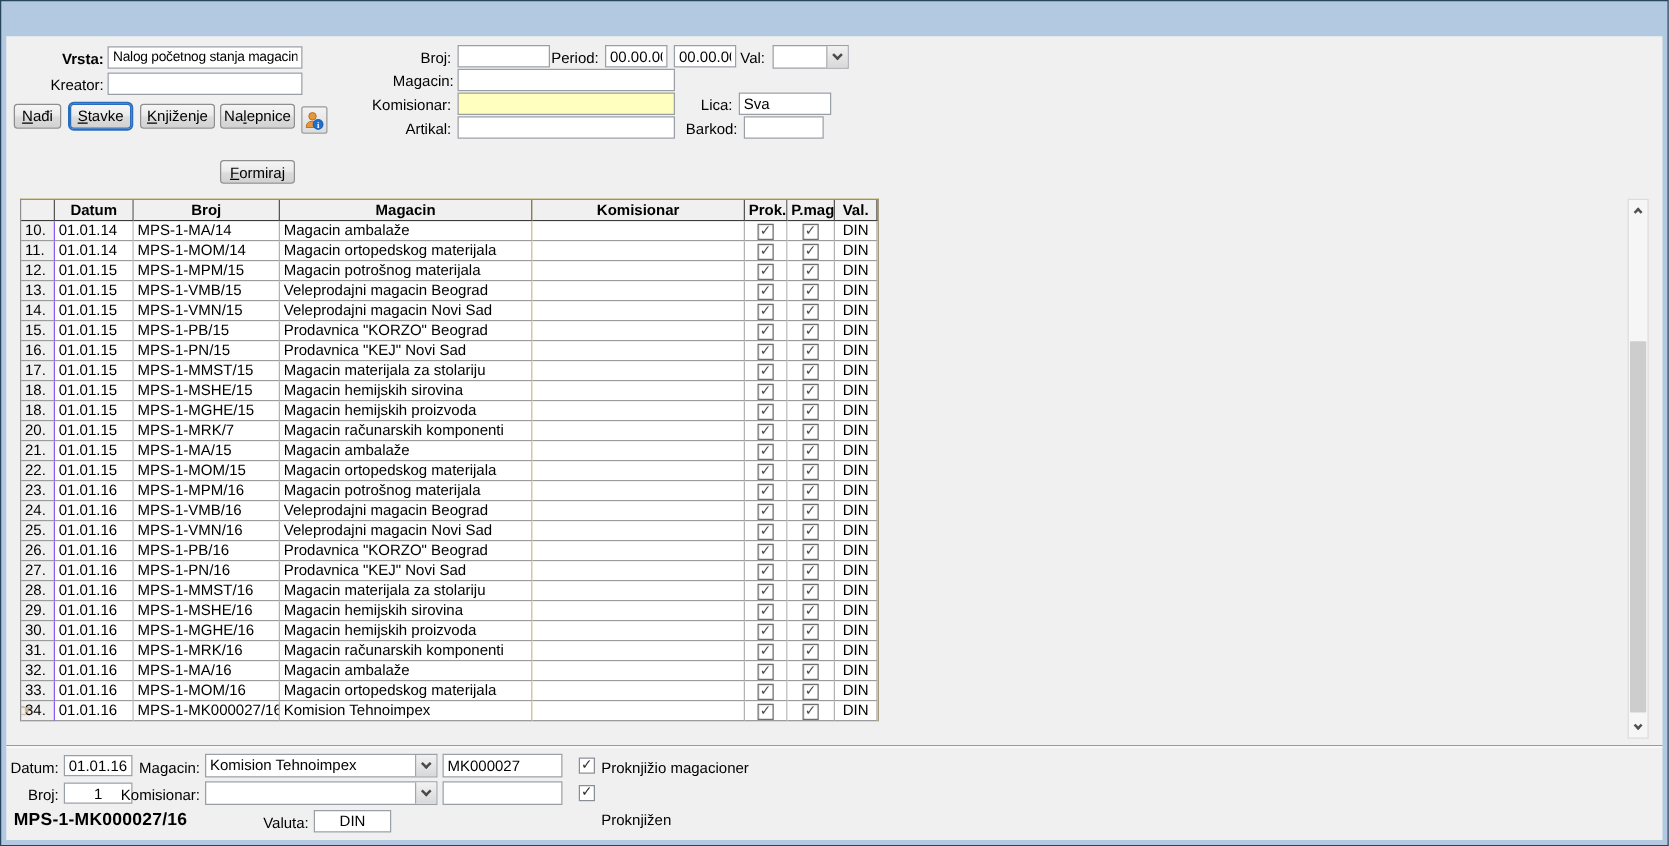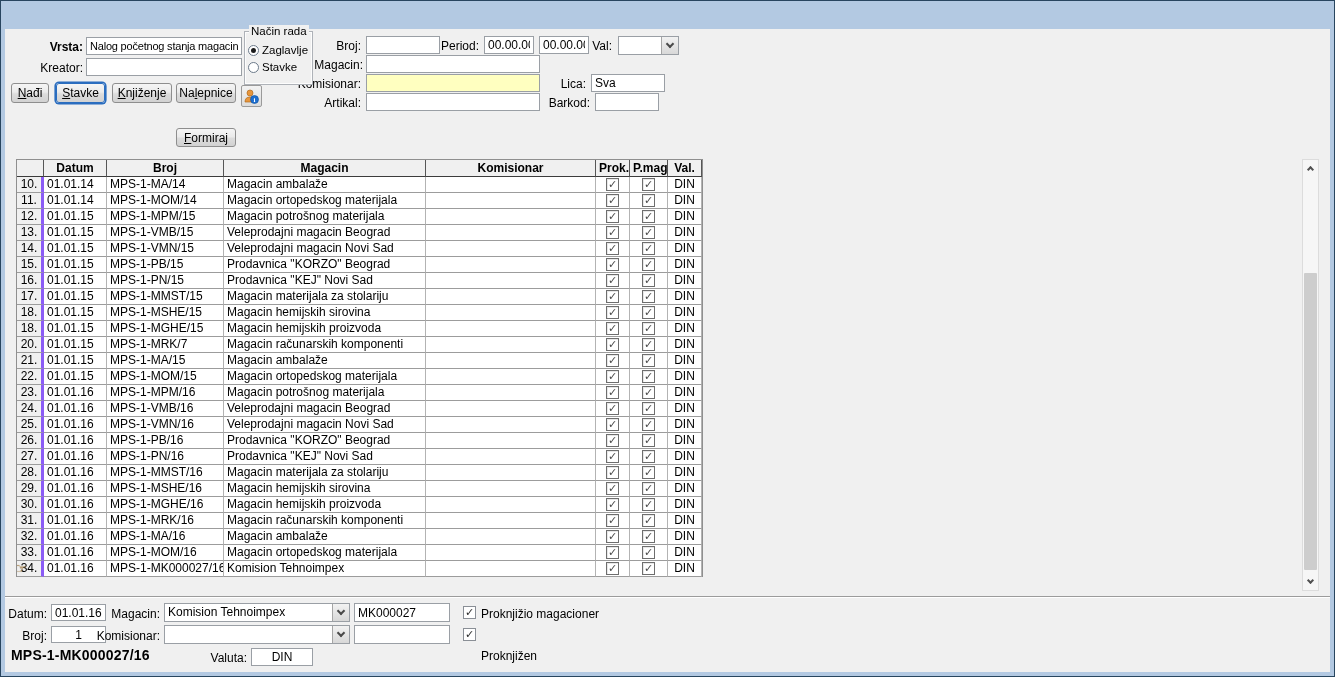--- a/index.html
+++ b/index.html
@@ -65,21 +65,21 @@
 
   
   .grid { position:absolute; left:11px; top:130px; border-top:1px solid #8f8f8f; border-left:1px solid #8f8f8f;
           border-right:1px solid #8f8f8f; background:#eab308; }
   .grow { display:flex; height:16px; }
   .ghead { height:17px; font-weight:bold; }
   .gc { border-right:1px solid #b3b3b3; border-bottom:1px solid #9c9c9c; background:#fff; overflow:hidden;
         white-space:nowrap; padding:0 3px; line-height:15px; font-size:12px; }
   .ghead .gc { background:#f0f0f0; border-right:1px solid #565656; border-bottom:1px solid #3c3c3c;
                text-align:center; line-height:16px; }
-  .c-num  { width:27px; text-align:center; background:#f0f0f0; position:relative; border-right:3px solid #8b5cf6; }
+  .c-num  { width:27px; text-align:left; background:#f0f0f0; position:relative; border-right:1px solid #8b5cf6; }
   .c-datum{ width:63px; }
   .c-broj { width:117px; }
   .c-mag  { width:202px; }
   .c-kom  { width:170px; }
   .c-prok { width:34px; text-align:center; }
   .c-pmag { width:38px; text-align:center; }
   .c-val  { width:34px; text-align:center; }
   .gcb { display:inline-block; width:13px; height:13px; background:#fff; border:1px solid #6e6e6e;
          box-shadow:1px 1px 0 #e8e8e8 inset; margin-top:1px; line-height:11px; font-size:11px; color:#4a4a4a; }
   .hand { position:absolute; left:-2px; top:0px; font-size:13px; color:#b8905a; text-shadow:0 0 1px #6d5526; display:none; }
@@ -108,31 +108,20 @@
 
 
   <div class="client">
 
     <div class="lbl" style="left:14px; top:11px; width:64px;font-weight:bold;">Vrsta:</div>
     <input class="tfield" style="left: 81px; top: 8px; width: 156px; height: 18px; font-size: 11px; letter-spacing: -0.2px;" value="Nalog početnog stanja magacina">
 
     <div class="lbl" style="left:8px; top:32px; width:70px;">Kreator:</div>
     <input class="tfield" style="left: 81px; top: 29px; width: 156px; height: 18px;" value="">
 
-    <div class="groupbox">
-      <div class="groupbox-title">Način rada</div>
-      <div class="radio-row" style="top:12px;">
-        <span class="radio" data-checked="true"></span>
-        <span>Zaglavlje</span>
-      </div>
-      <div class="radio-row" style="top:29px;">
-        <span class="radio" data-checked="false"></span>
-        <span>Stavke</span>
-      </div>
-    </div>
 
     <div class="lbl" style="left:296px; top:10px; width:60px;">Broj:</div>
     <input class="tfield" style="left: 361px; top: 7px; width: 74px; height: 18px;" value="">
 
     <div class="lbl" style="left:414px; top:10px; width:60px;">Period:</div>
     <input class="tfield center" style="left: 479px; top: 7px; width: 50px; height: 18px;" value="00.00.00">
     <input class="tfield center" style="left: 534px; top: 7px; width: 50px; height: 18px;" value="00.00.00">
 
     <div class="lbl" style="left:575px; top:10px; width:32px;">Val:</div>
     <div class="combo" style="left:613px; top:7px; width:61px; height:19px;">

